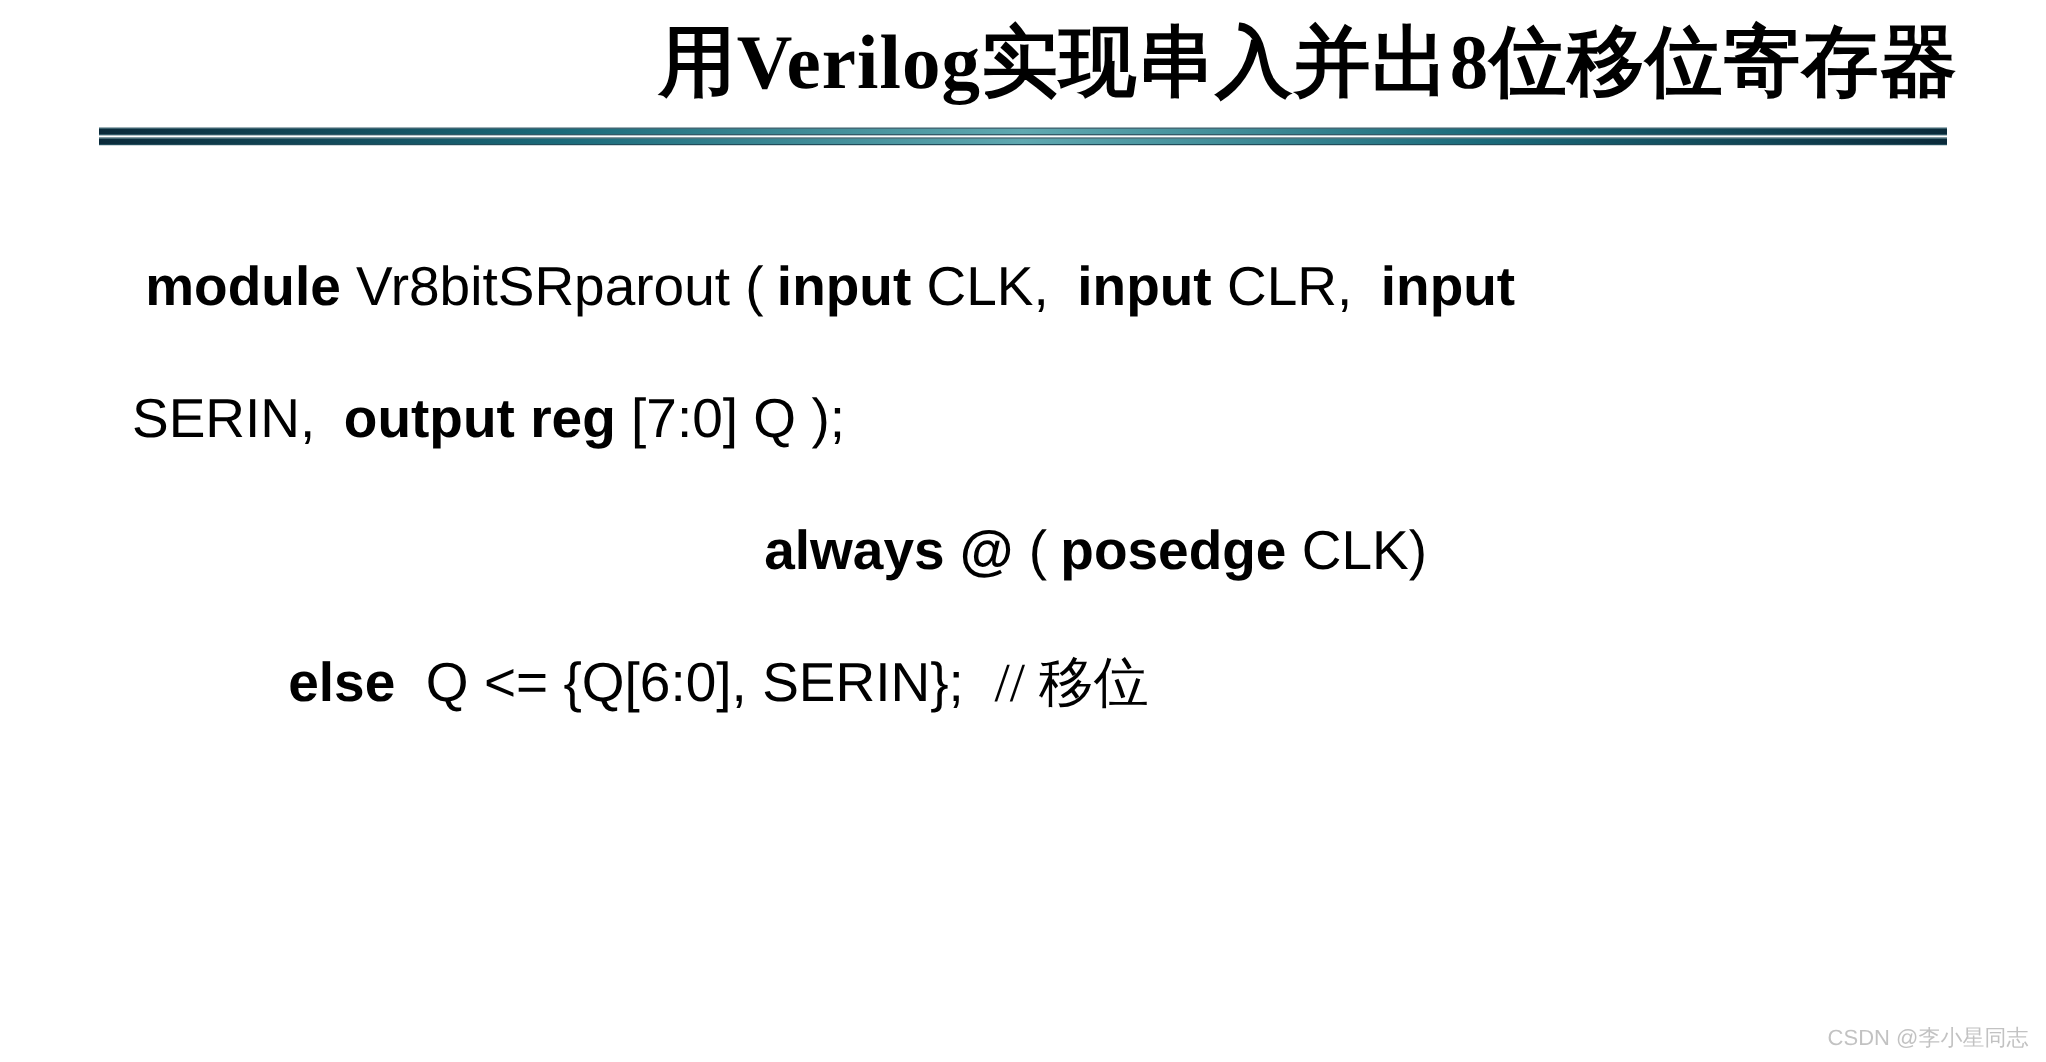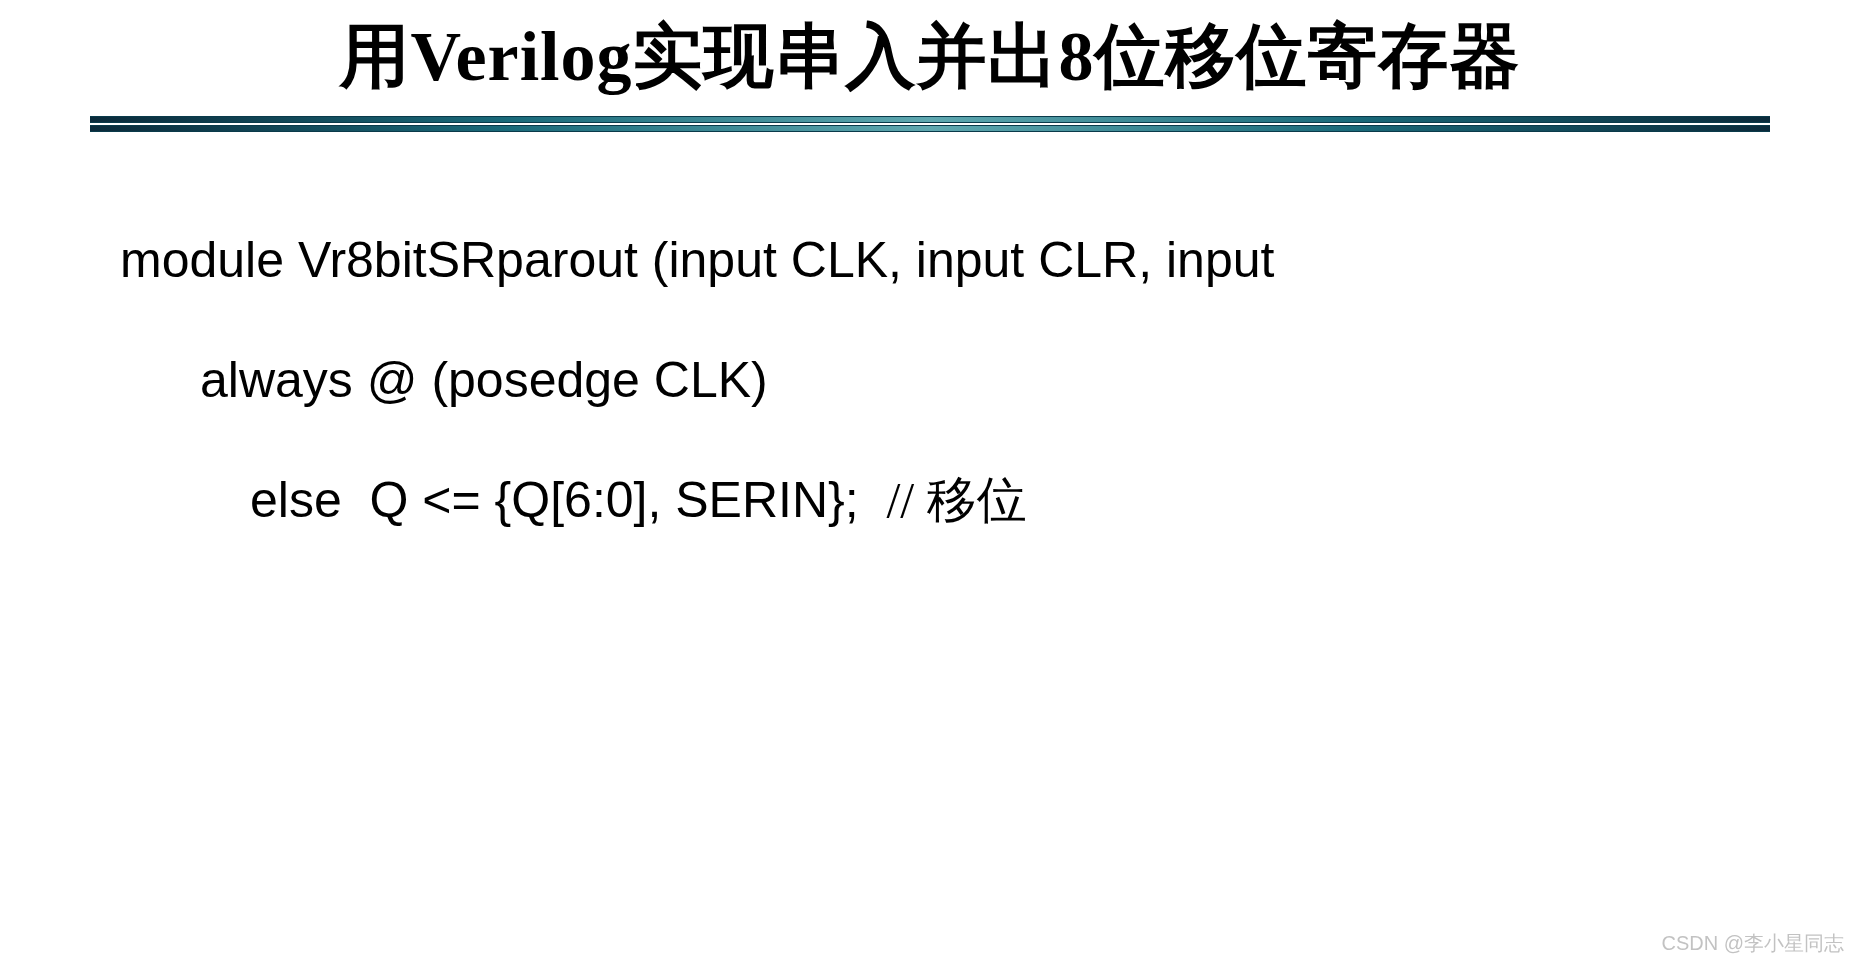--- a/index.html
+++ b/index.html
@@ -14,21 +14,21 @@
       font-family: "Times New Roman", "SimSun", serif;
       color: #000000;
       position: relative;
     }
     .slide {
       padding: 10px 80px 0 80px;
     }
     .title {
       font-size: 70px;
       font-weight: bold;
-      text-align: center;
+      text-align: right;
       margin-bottom: 12px;
       letter-spacing: 1px;
     }
     .divider {
       margin: 0 10px 40px 10px;
       height: 14px;
       position: relative;
     }
     .divider::before {
       content: "";
@@ -56,27 +56,29 @@
       font-family: Arial, "Microsoft YaHei", "SimSun", sans-serif;
       font-size: 50px;
       line-height: 2.4;
       padding-left: 40px;
       padding-top: 30px;
     }
     .code-line {
       white-space: pre;
     }
     .kw {
-      font-weight: normal;
+      font-weight: bold;
+      margin-left: 12px;
     }
     .serif-comment {
       font-family: "SimSun", "Times New Roman", serif;
     }
     .indent1 {
       padding-left: 80px;
+      text-align: center;
     }
     .indent2 {
       padding-left: 130px;
     }
     .watermark {
       position: absolute;
       bottom: 8px;
       right: 16px;
       font-size: 20px;
       color: rgba(120,120,120,0.45);
@@ -85,18 +87,19 @@
   </style>
 </head>
 <body>
 
 <div class="slide">
   <h1 class="title">用Verilog实现串入并出8位移位寄存器</h1>
   <div class="divider"></div>
 
   <div class="content">
     <div class="code-line"><span class="kw">module</span><span> Vr8bitSRparout (</span><span class="kw">input</span><span> CLK, </span><span class="kw">input</span><span> CLR, </span><span class="kw">input</span></div>
+    <div class="code-line"><span>SERIN, </span><span class="kw">output reg</span><span> [7:0] Q );</span></div>
     <div class="code-line indent1"><span class="kw">always @</span><span> (</span><span class="kw">posedge</span><span> CLK)</span></div>
     <div class="code-line indent2"><span class="kw">else</span><span>  Q &lt;= {Q[6:0], SERIN};  </span><span class="serif-comment">// 移位</span></div>
   </div>
 </div>
 
 <div class="watermark">CSDN @李小星同志</div>
 
 </body></html>

